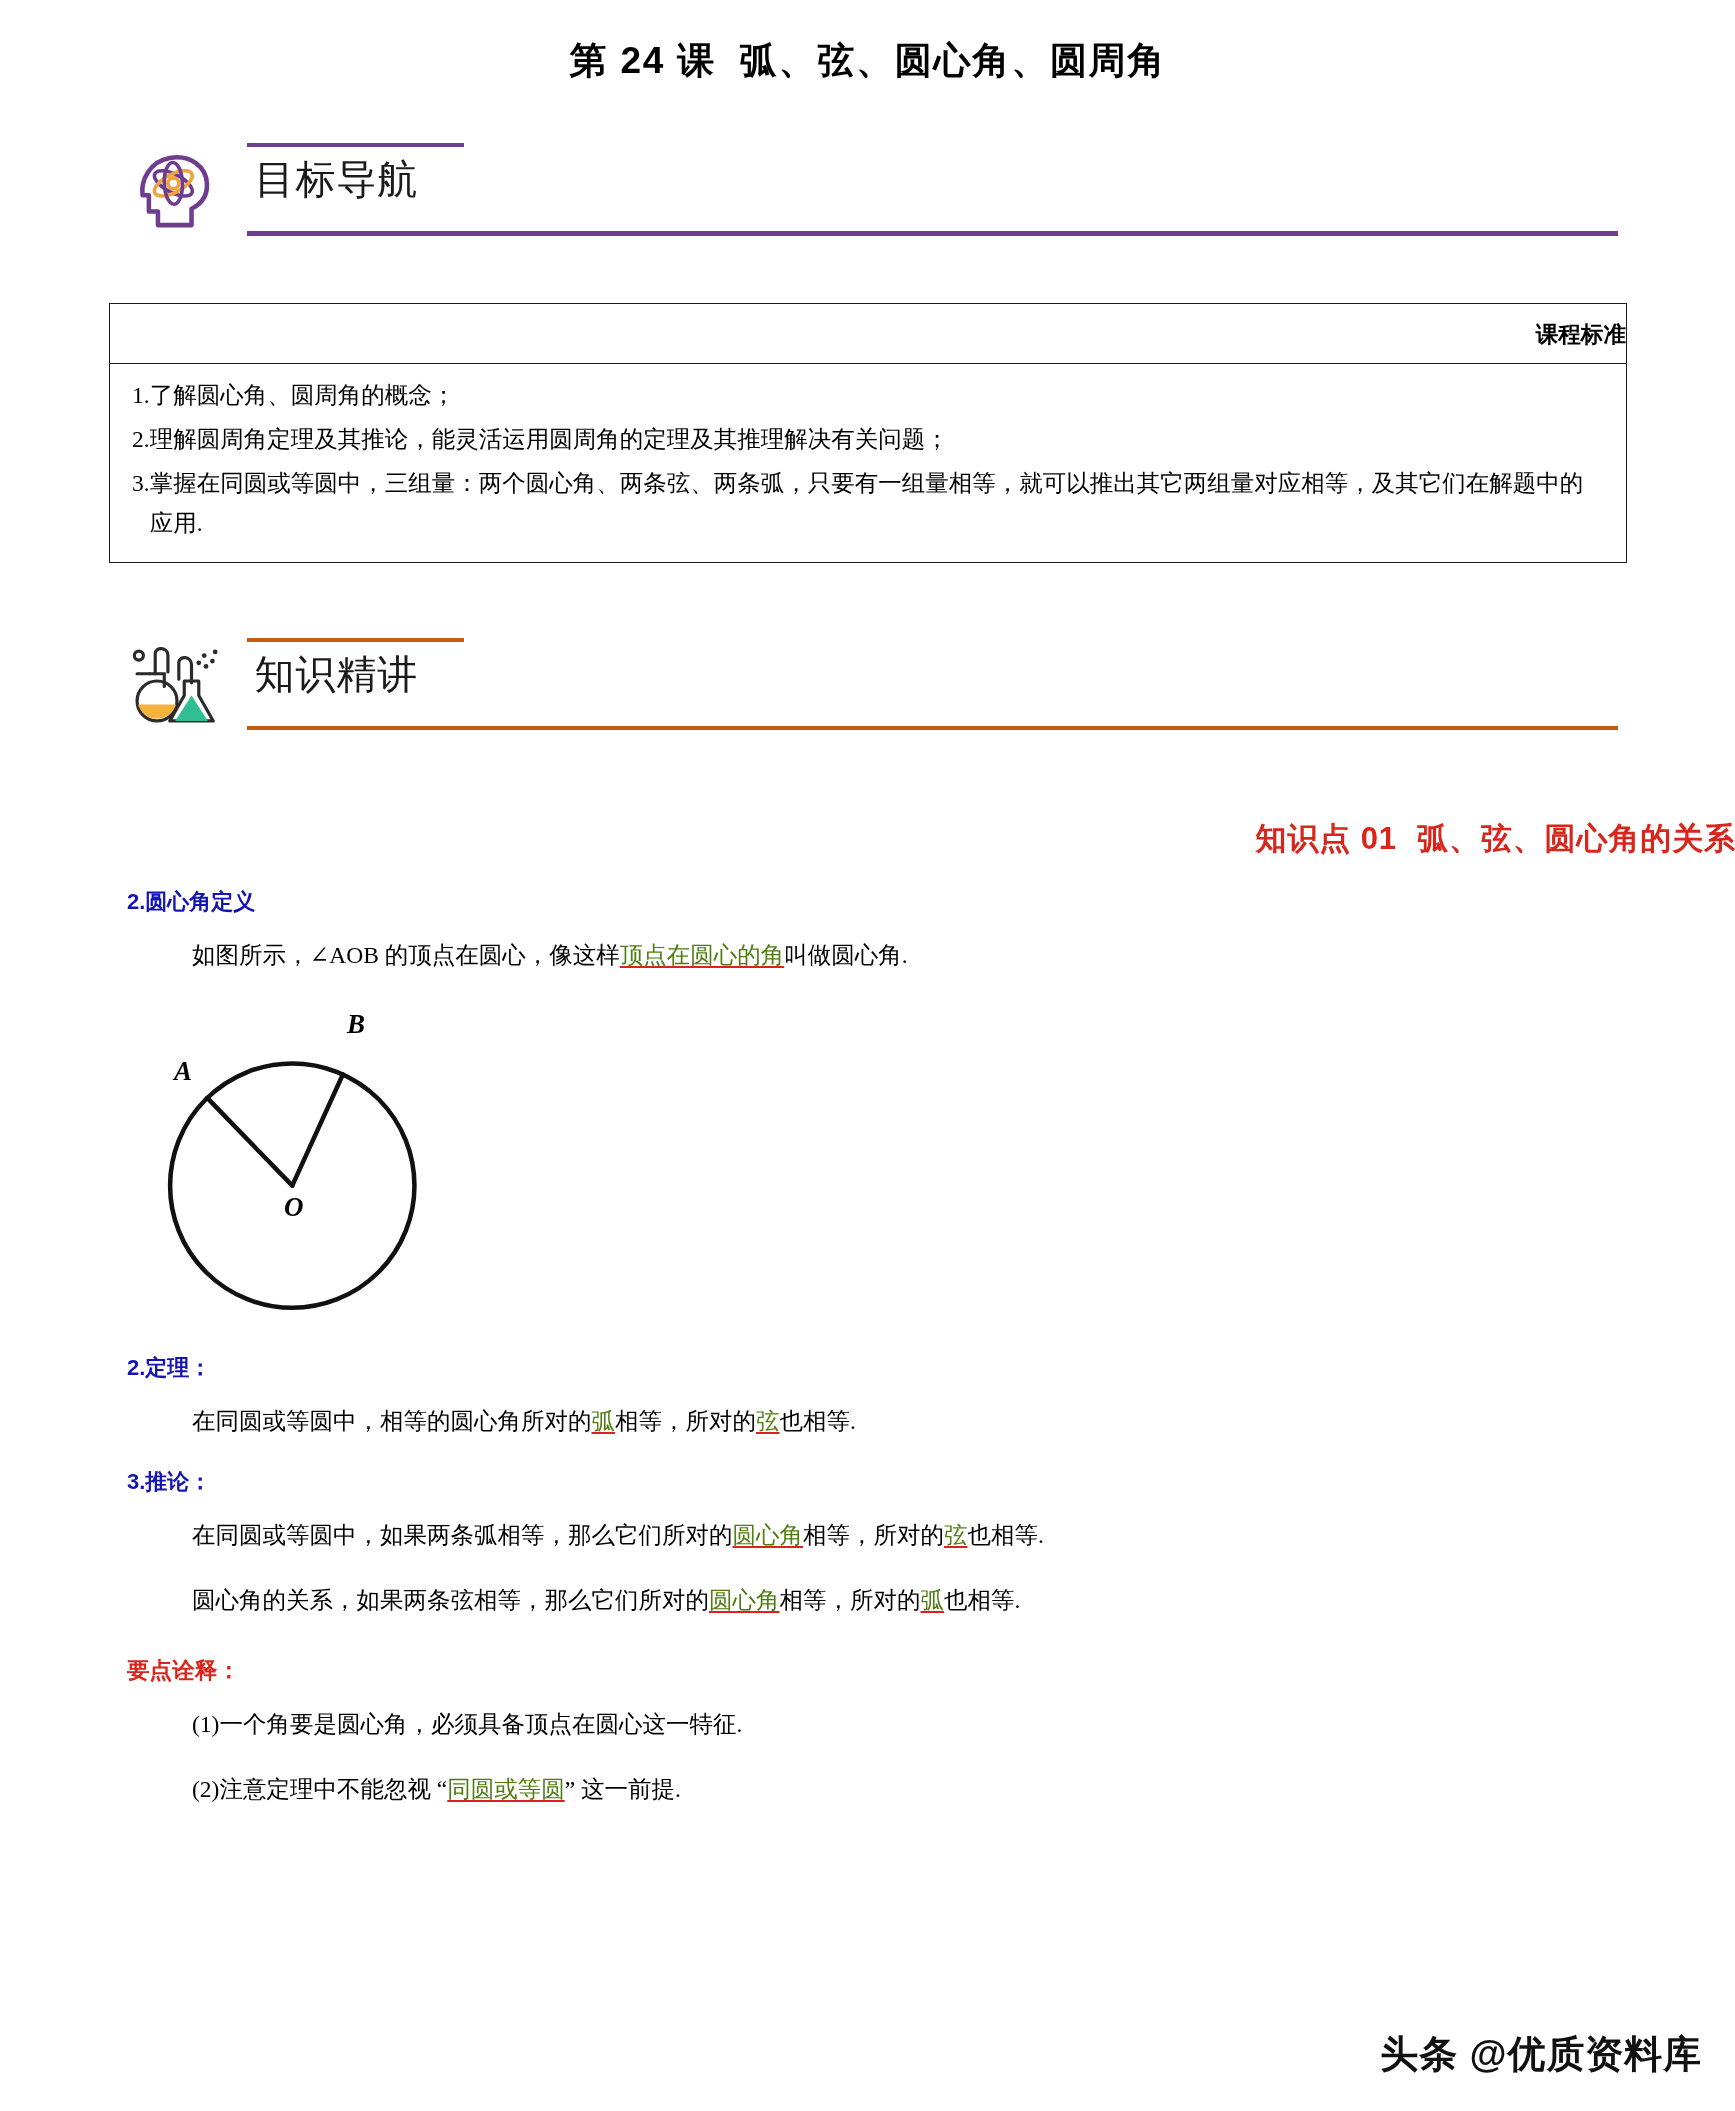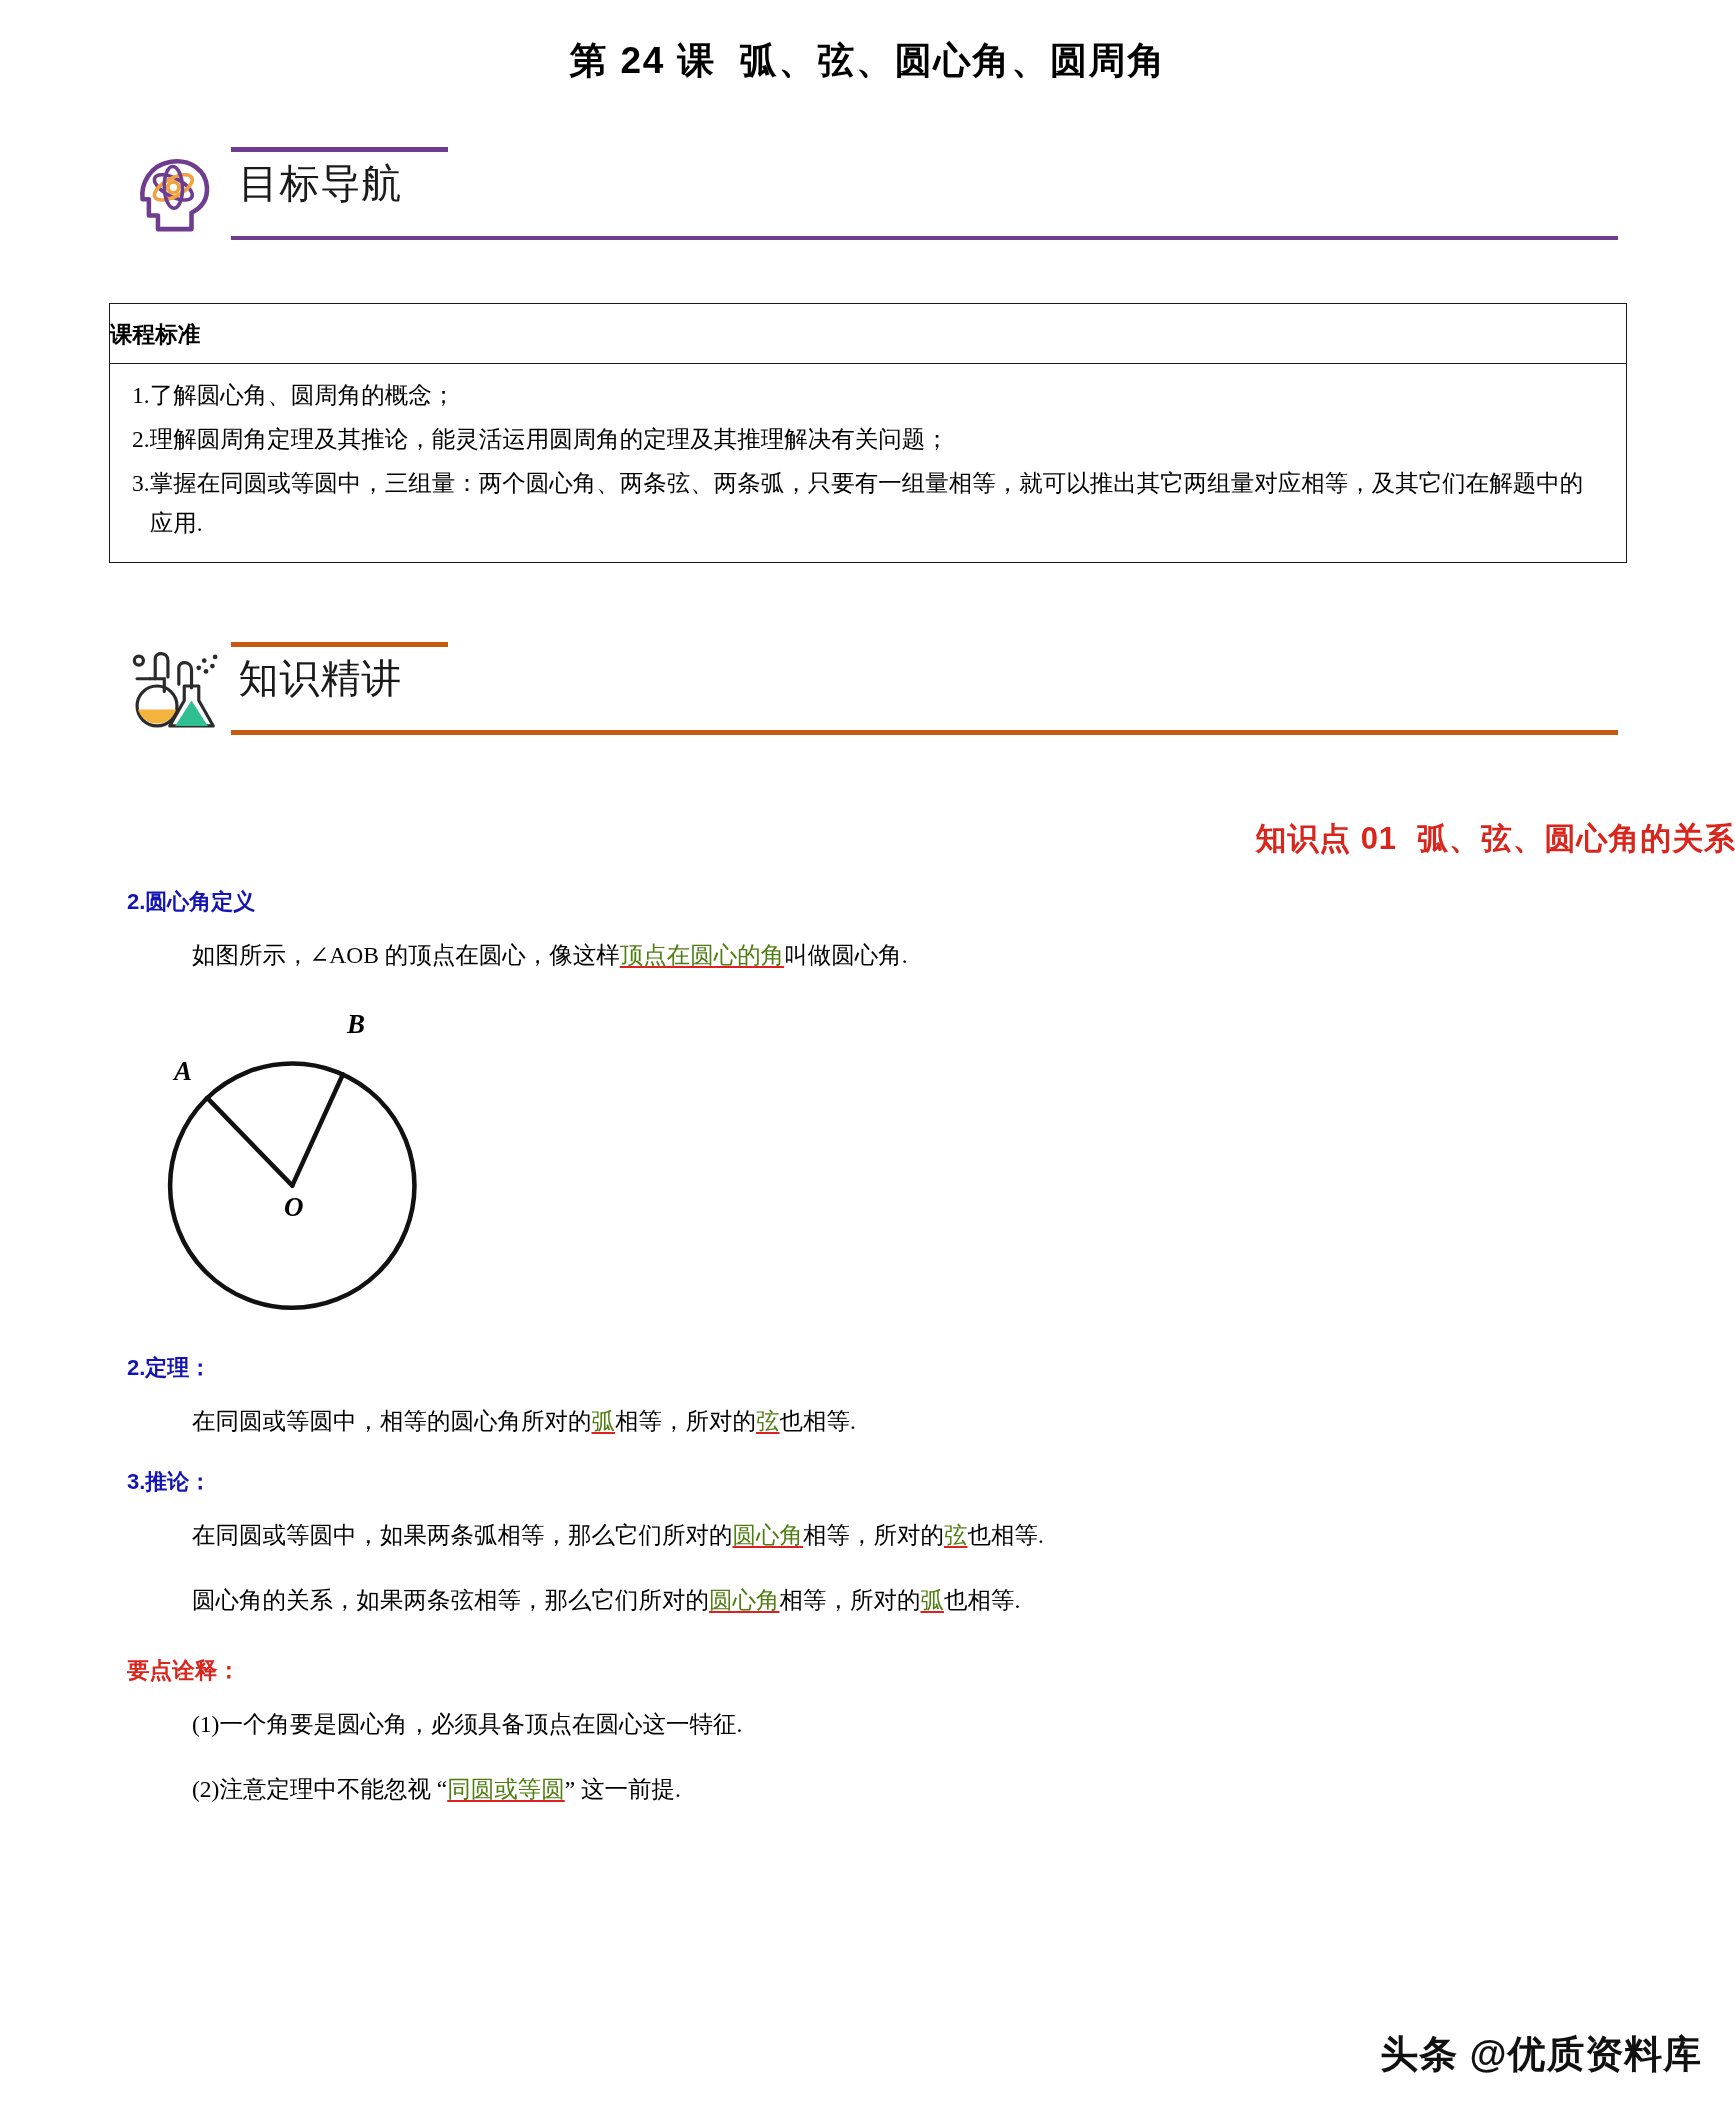--- a/index.html
+++ b/index.html
@@ -30,23 +30,24 @@
     font-weight: 700;
     letter-spacing: 1.8px;
     padding-top: 36px;
     font-family: "Liberation Sans", "DejaVu Sans", sans-serif;
   }
   .doc-title .sp { display: inline-block; width: 23.5px; }
 
   
   .banner {
     display: flex;
-    align-items: flex-end;
+    align-items: center;
     margin: 0 0 0 128px;
     height: 107px;
+    gap: 16px;
   }
   .banner-icon {
     width: 98px;
     height: 98px;
     flex: 0 0 98px;
     position: relative;
     margin-right: 5.4px;
   }
   .banner-body {
     flex: 1 1 auto;
@@ -77,21 +78,21 @@
     line-height: 1.25;
     color: #1a1a1a;
   }
 
   
   .std-table {
     margin: 63px 109px 0 109px;
     border: 1.8px solid #1a1a1a;
   }
   .std-head {
-    text-align: left;
+    text-align: right;
     font-weight: 700;
     font-size: 22.6px;
     padding: 14.5px 0 13.6px 0;
     border-bottom: 1.8px solid #1a1a1a;
     font-family: "Liberation Sans", "DejaVu Sans", sans-serif;
   }
   .std-body {
     padding: 9px 22px 16.3px 22px;
   }
   .std-item {

